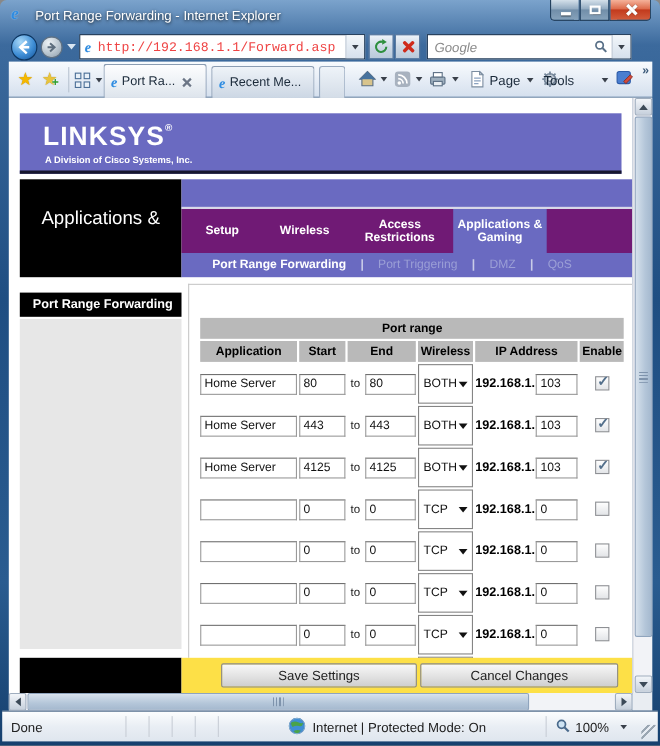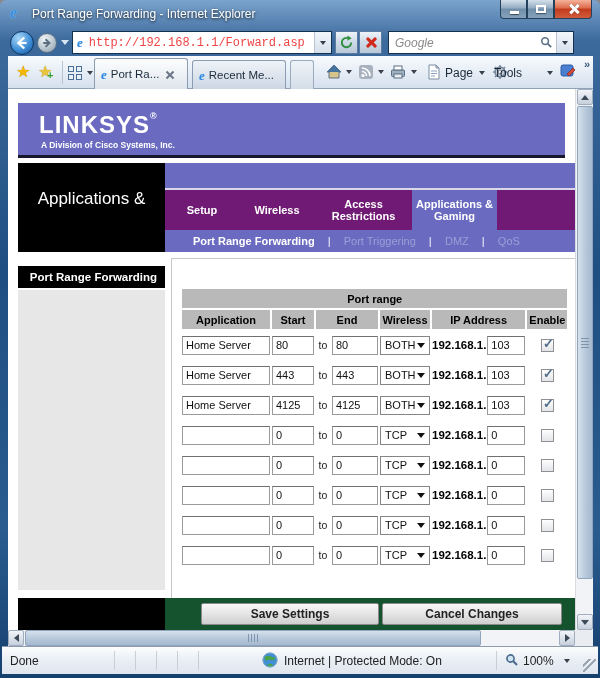--- a/index.html
+++ b/index.html
@@ -90,32 +90,32 @@
     font-size:11.5px;font-weight:bold;text-align:right;line-height:22px;padding-right:8px;}
   .side-panel{position:absolute;left:10px;top:201px;width:147px;height:300px;background:#e7e7e7;}
   .main{position:absolute;left:163px;top:169px;width:404px;height:340px;background:#fff;border-top:1px solid #c8c8c8;border-left:1px solid #c8c8c8;}
   table.ptable{border-collapse:separate;border-spacing:2px;margin:28px 0 0 8px;}
   .ptable th{background:#b9b9b9;font-size:11px;font-weight:bold;color:#000;height:19px;padding:0 2px;text-align:center;}
   .ptable td{height:28px;padding:0;vertical-align:middle;}
   .c-app{width:88px;} .c-start{width:42px;} .c-to{width:14px;} .c-end{width:46px;}
   .c-prot{width:50px;} .c-ip{width:88px;} .c-en{width:33px;}
   input.txt{width:100%;height:19px;border:1px solid #9a9a9a;border-top-color:#707070;font-size:11px;padding:0 3px;font-family:"Liberation Sans",sans-serif;color:#111;outline:none;background:#fff;}
   td.tocell{font-size:10.5px;text-align:center;color:#222;}
-  .select{display:flex;align-items:center;justify-content:space-between;height:19px;border:1px solid #858585;background:#fff;padding:0 4px;font-size:11px;color:#111;cursor:default;}
+  .select{display:flex;align-items:center;justify-content:space-between;height:19px;border:1px solid #858585;background:#fff;padding:17px 4px;font-size:11px;color:#111;cursor:default;}
   .sel-arrow{width:0;height:0;border-left:4px solid transparent;border-right:4px solid transparent;border-top:5px solid #111;}
   td.ipcell{white-space:nowrap;}
   .ipflex{display:flex;align-items:center;}
   .ip-prefix{font-weight:bold;font-size:11.5px;color:#000;margin-right:1px;}
   input.ip{width:38px;flex:0 0 36px;}
   td.encell{text-align:center;}
   .checkbox{display:inline-block;width:13px;height:13px;border:1px solid #8e9094;background:linear-gradient(180deg,#fefefe,#e3e5e8);position:relative;vertical-align:middle;cursor:default;}
   .checkbox .check{display:none;}
   .checkbox.checked .check{display:block;position:absolute;left:1px;top:-4px;font-size:13px;font-weight:bold;color:#54708c;}
   .footer-black{position:absolute;left:10px;top:509px;width:147px;height:32px;background:#000;}
-  .footer-purple{position:absolute;left:157px;top:509px;width:410px;height:44px;background:#14532d;font-weight:bold;}
+  .footer-purple{position:absolute;left:157px;top:509px;width:410px;height:44px;background:#fde047;}
   .lx-btn{position:absolute;top:5px;height:22px;background:linear-gradient(180deg,#f8f8f8,#e2e2e2 55%,#cfcfcf);
     border:1px solid #8a8a8a;border-radius:2px;font-size:12px;color:#222;font-family:"Liberation Sans",sans-serif;text-align:center;line-height:20px;cursor:default;}
   .btn-save{left:36px;width:178px;}
   .btn-cancel{left:217px;width:180px;}
   
   .vscroll{position:absolute;left:575px;top:89px;width:18px;height:541px;background:#f2f3f7;border-left:1px solid #d8dadf;}
   .sb-btn{position:absolute;background:linear-gradient(180deg,#f2f5f9,#d8dfe8 60%,#c6d0dc);border:1px solid #9fadbe;border-radius:2px;display:flex;align-items:center;justify-content:center;}
   .vs-up{left:1px;top:0;width:16px;height:16px;}
   .vs-down{left:1px;top:525px;width:16px;height:16px;}
   .tri-up-s{width:0;height:0;border-left:4px solid transparent;border-right:4px solid transparent;border-bottom:5px solid #3c4document;50;border-bottom:5px solid #3c4a58;}

